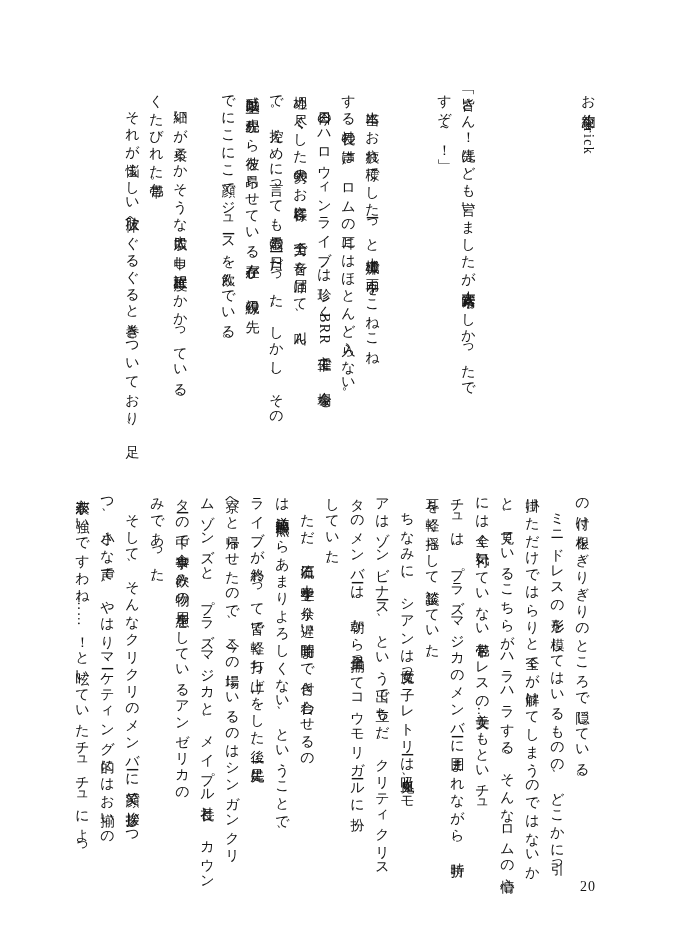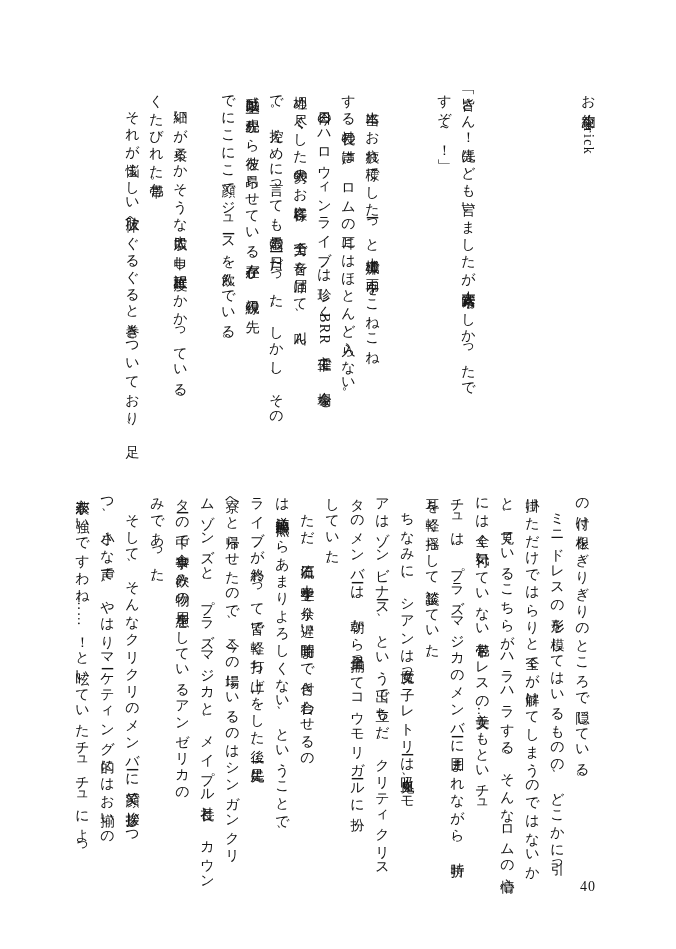--- a/index.html
+++ b/index.html
@@ -53,15 +53,15 @@
 
   <div class="flow top-flow">
     <div class="vline title-line">お約束なtrick</div>
     <div class="list-wrap"><div class="vline">　</div><div class="vline">　</div><div class="vline">　</div><div class="vline">　</div><div class="vline">「皆さん！先ほども言いましたが大変素晴らしかったで</div><div class="vline">すぞ～！」</div><div class="vline">　</div><div class="vline">　</div><div class="vline">　本当にお疲れ様でしたーっと上機嫌で両手をこねこね</div><div class="vline">する社長の声は、ロムの耳にはほとんど入らない。</div><div class="vline">　今日のハロウィンライブは珍しくBRR主催で、会場を</div><div class="vline">埋め尽くした大勢のお客様に、全力で音を届けて、叫ん</div><div class="vline">で。控えめに言っても最高の一日だった。しかし、その</div><div class="vline">感動以上に先程から彼を昂らせている存在が、視線の先</div><div class="vline">でにこにこ顔でジュースを飲んでいる。</div><div class="vline">　</div><div class="vline">　細いが柔らかそうな太股に申し訳程度にかかっている、</div><div class="vline">くたびれた包帯。</div><div class="vline">　それが悩ましい肢体へぐるぐると巻きついており、足</div></div>
   </div>
 
   <div class="flow bottom-flow">
     <div class="list-wrap"><div class="vline">の付け根をぎりぎりのところで隠している。</div><div class="vline">　ミニドレスの形を模してはいるものの、どこかに引っ</div><div class="vline">掛けただけではらりと全てが解けてしまうのではないか</div><div class="vline">と、見ているこちらがハラハラする。そんなロムの心情</div><div class="vline">には全く気付いていない包帯ドレスの美女…もといチュ</div><div class="vline">チュは、プラズマジカのメンバーに囲まれながら、時折</div><div class="vline">耳を軽く揺らして談笑していた。</div><div class="vline">　ちなみに、シアンは魔女っ子、レトリーは吸血鬼、モ</div><div class="vline">アはゾンビナース、という出で立ちだ。クリティクリス</div><div class="vline">タのメンバーは、朝から全員揃ってコウモリガールに扮</div><div class="vline">していた。</div><div class="vline">　ただ、流石に中学生を余り遅い時間まで付き合わせるの</div><div class="vline">は道徳的観点からあまりよろしくない、ということで、</div><div class="vline">ライブが終わって皆で軽く打ち上げをした後、一足先に</div><div class="vline">寮へと帰らせたので、今この場にいるのはシンガンクリ</div><div class="vline">ムゾンズと、プラズマジカと、メイプル社長と、カウン</div><div class="vline">ターの中で食事や飲み物の用意をしているアンゼリカの</div><div class="vline">みであった。</div><div class="vline">　そして、そんなクリクリのメンバーに笑顔で挨拶しつ</div><div class="vline">つ、小さな声で、やはりマーケティング的にはお揃いの</div><div class="vline">衣装が強いですわね……！と呟いていたチュチュによっ</div></div>
   </div>
 
-  <div class="pagenum">40</div>
+  <div class="pagenum">20</div>
 
 </div>
 
 </body></html>

